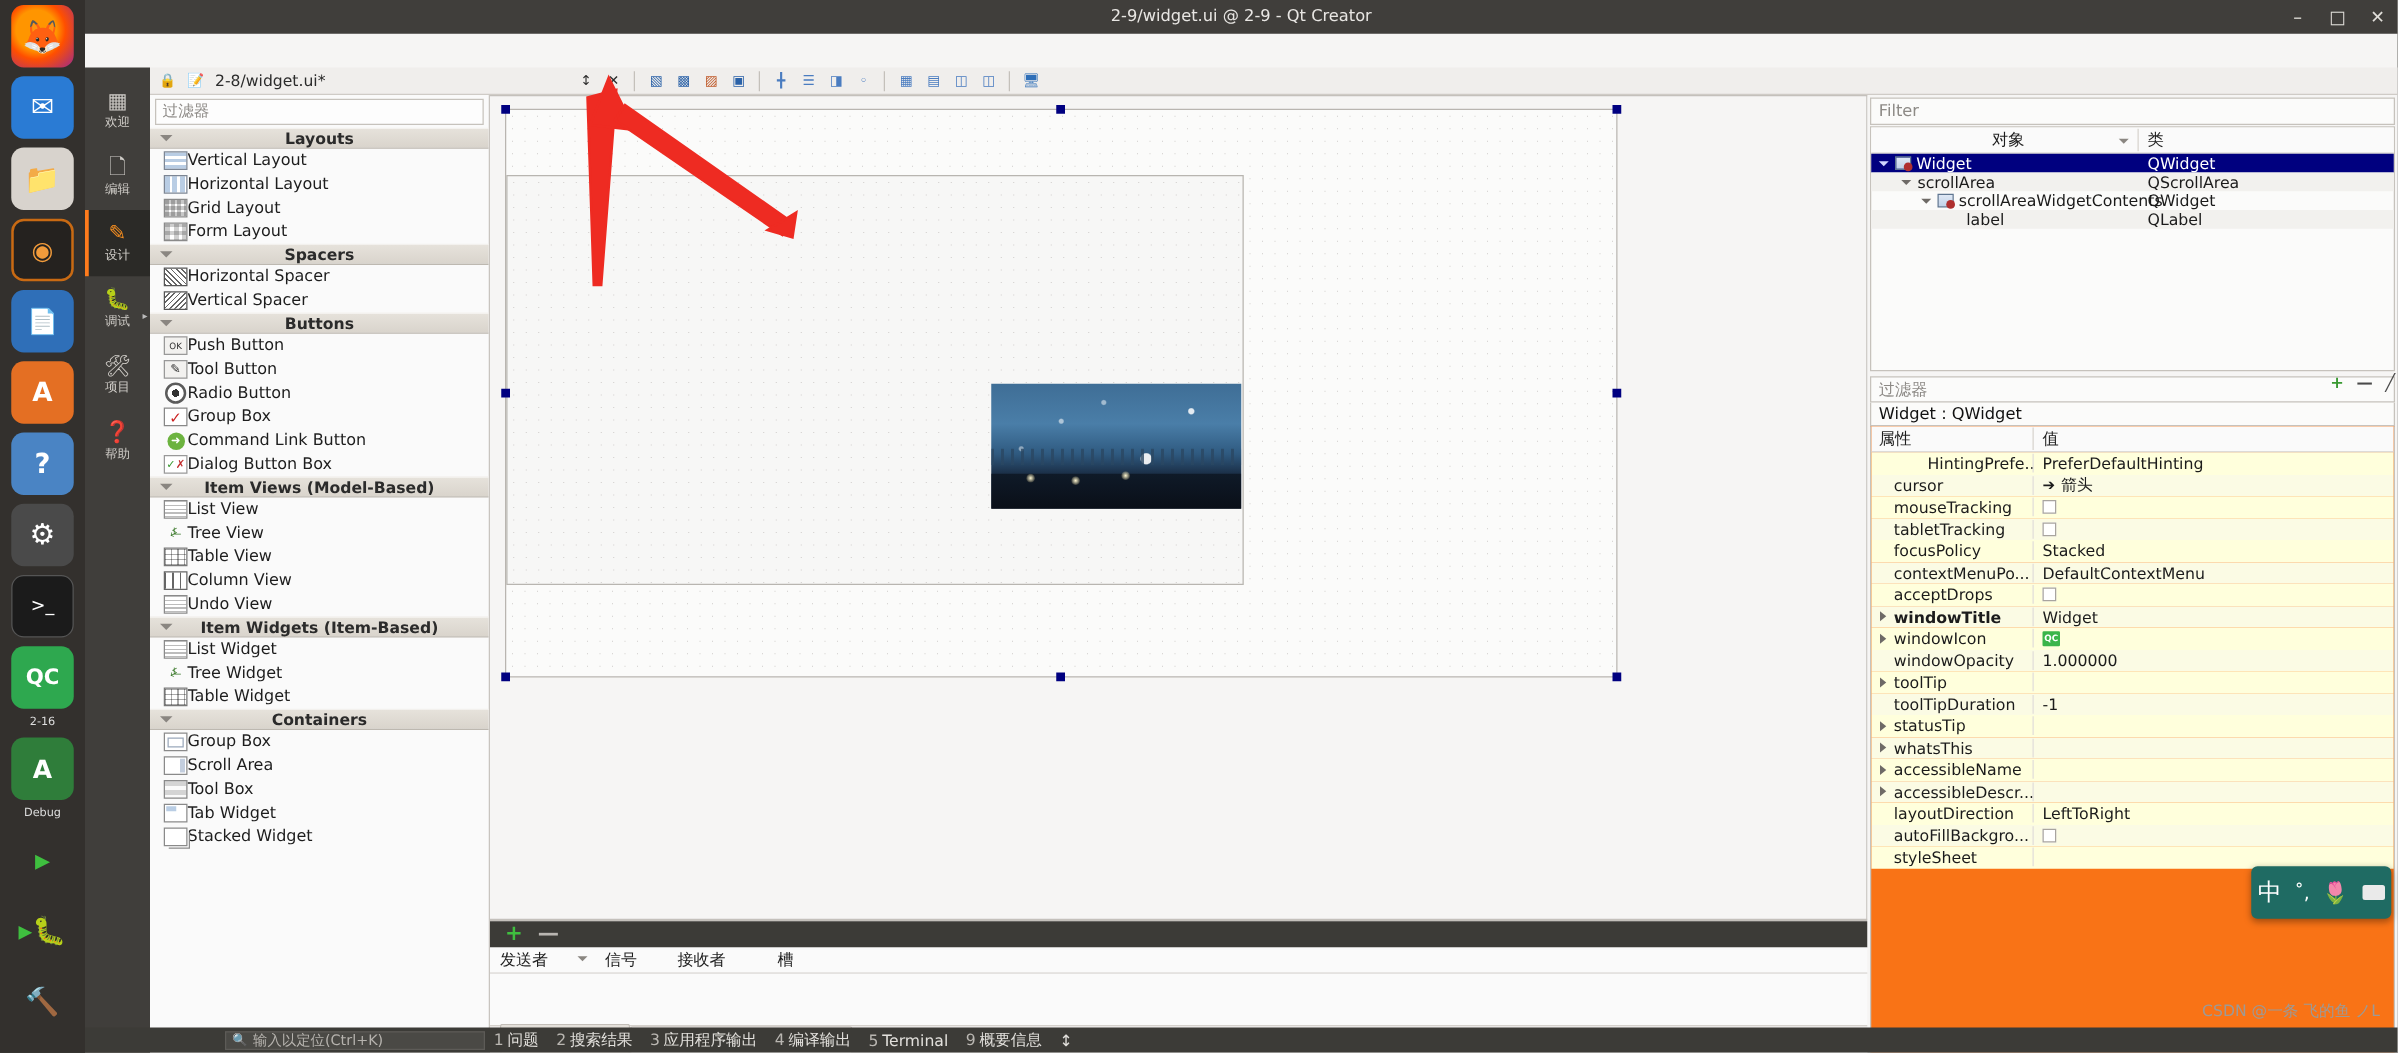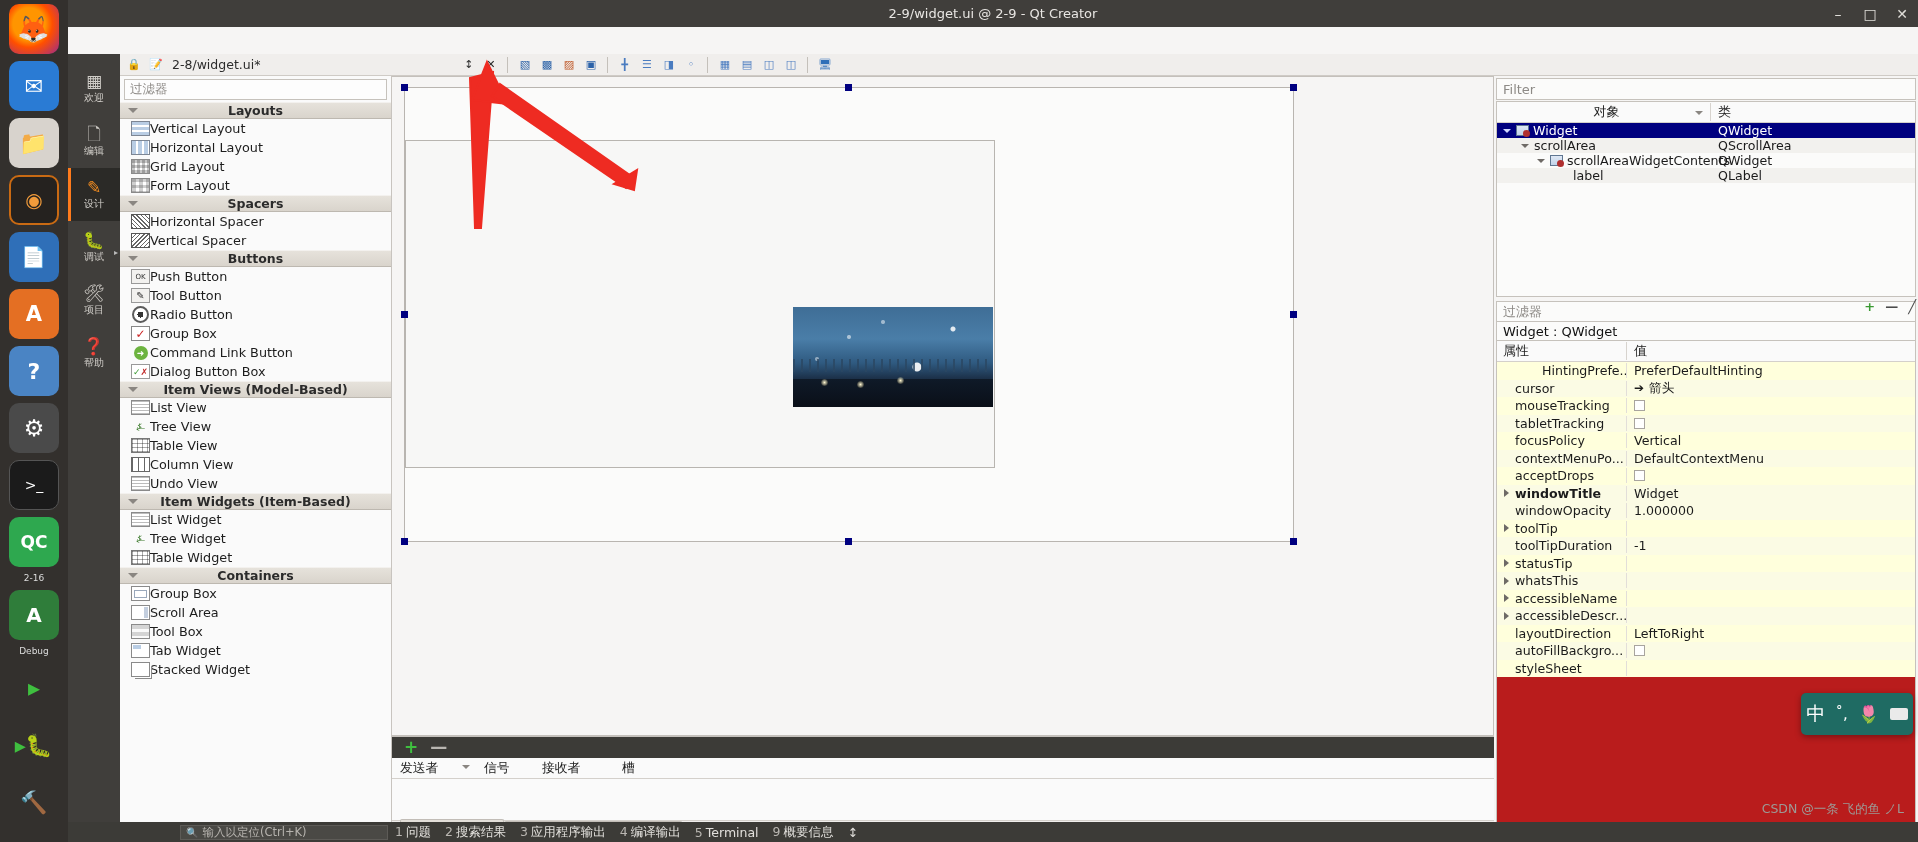--- a/index.html
+++ b/index.html
@@ -272,21 +272,21 @@
   #prop-filter {
     height: 21px; background: #fbfbfa; border: 1px solid #c6c2bc; margin: 4px 2px 0 2px;
     display: flex; align-items: center; padding-left: 6px; color: #8d8a86; font-size: 13px;
   }
   #prop-obj {
     height: 19px; background: #fbfbfa; border: 1px solid #c6c2bc; border-top: 0;
     margin: 0 2px; display: flex; align-items: center; padding-left: 6px;
     font-size: 13px; color: #111;
   }
   #proptable { flex: 1 1 auto; margin: 0 2px 0 2px; border: 1px solid #c6c2bc; border-top: 0;
-    background: #b91c1c; overflow: hidden; position: relative; }
+    background: #f97316; overflow: hidden; position: relative; }
   .prop-head { height: 21px; display: flex; background: #fafafa;
     border-bottom: 1px solid #d4d0cb; font-size: 13px; color: #1d1d1d; align-items: center; }
   .prop-head .c1 { width: 130px; padding-left: 6px; border-right: 1px solid #d7d3ce; }
   .prop-head .c2 { padding-left: 7px; }
   .prop-row { height: 17.5px; display: flex; align-items: center; font-size: 12.6px; color: #1b1b1b; }
   .prop-row .k { width: 130px; padding-left: 18px; border-right: 1px solid #e2ded9;
     display: flex; align-items: center; gap: 4px; white-space: nowrap; overflow: hidden; }
   .prop-row .v { padding-left: 7px; display: flex; align-items: center; gap: 5px; }
   .prop-row.y0 { background: #ffffdc; }
   .prop-row.y1 { background: #fbfbe4; }
@@ -727,38 +727,47 @@
           </span>
       </div>
       <div class="prop-row y1">
         <span class="k">tabletTracking</span>
         <span class="v">
           <span class="cbox"></span>
           </span>
       </div>
       <div class="prop-row y0">
         <span class="k">focusPolicy</span>
-        <span class="v">Vertical</span>
+        <span class="v">Stacked</span>
       </div>
       <div class="prop-row y1">
         <span class="k">contextMenuPo...</span>
         <span class="v">DefaultContextMenu</span>
       </div>
       <div class="prop-row y0">
         <span class="k">acceptDrops</span>
         <span class="v">
           <span class="cbox"></span>
           </span>
       </div>
       <div class="prop-row y1">
         <span class="k bold">
           <span class="exp"></span>
           <span>windowTitle</span>
         </span>
         <span class="v">Widget</span>
+      </div>
+      <div class="prop-row y0">
+        <span class="k">
+          <span class="exp"></span>
+          <span>windowIcon</span>
+        </span>
+        <span class="v">
+          <span class="qcbadge">QC</span>
+          </span>
       </div>
       <div class="prop-row y1">
         <span class="k">windowOpacity</span>
         <span class="v">1.000000</span>
       </div>
       <div class="prop-row y0">
         <span class="k">
           <span class="exp"></span>
           <span>toolTip</span>
         </span>

